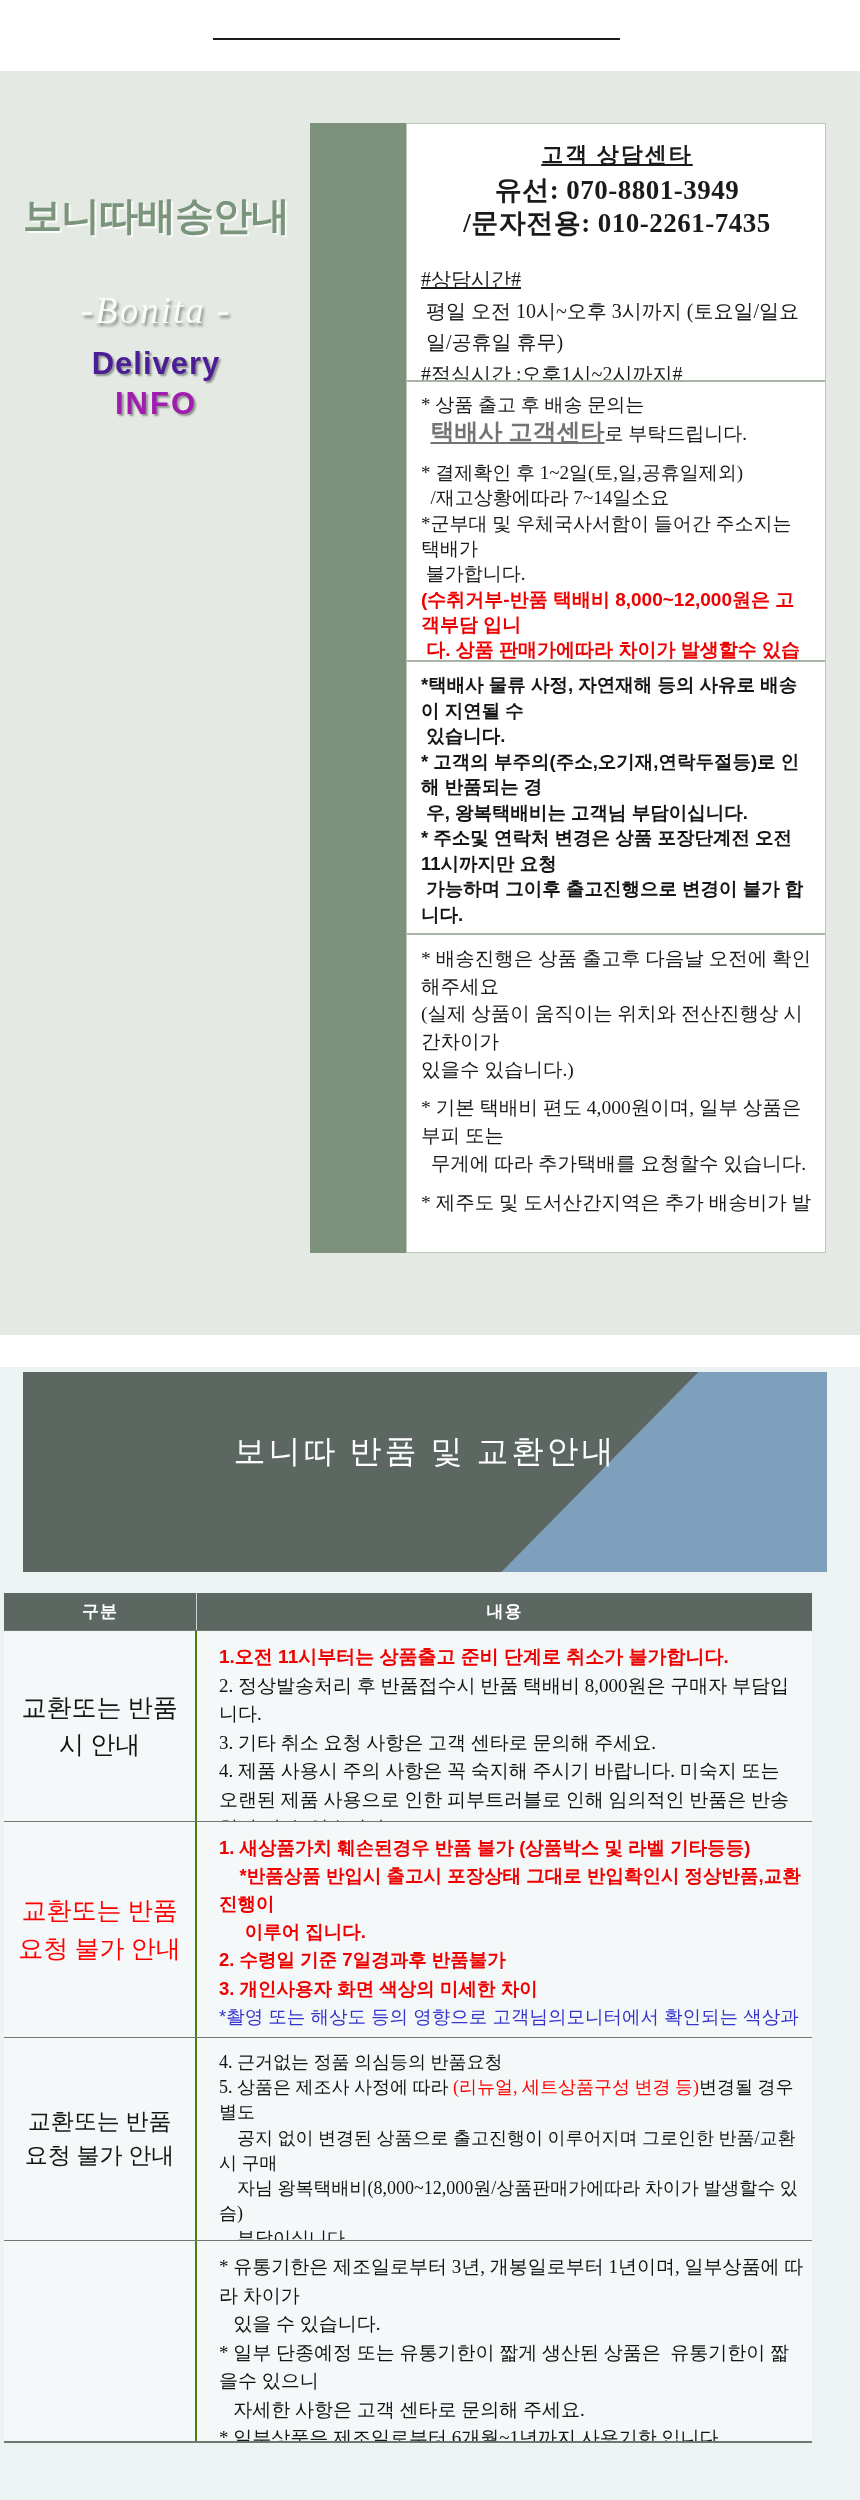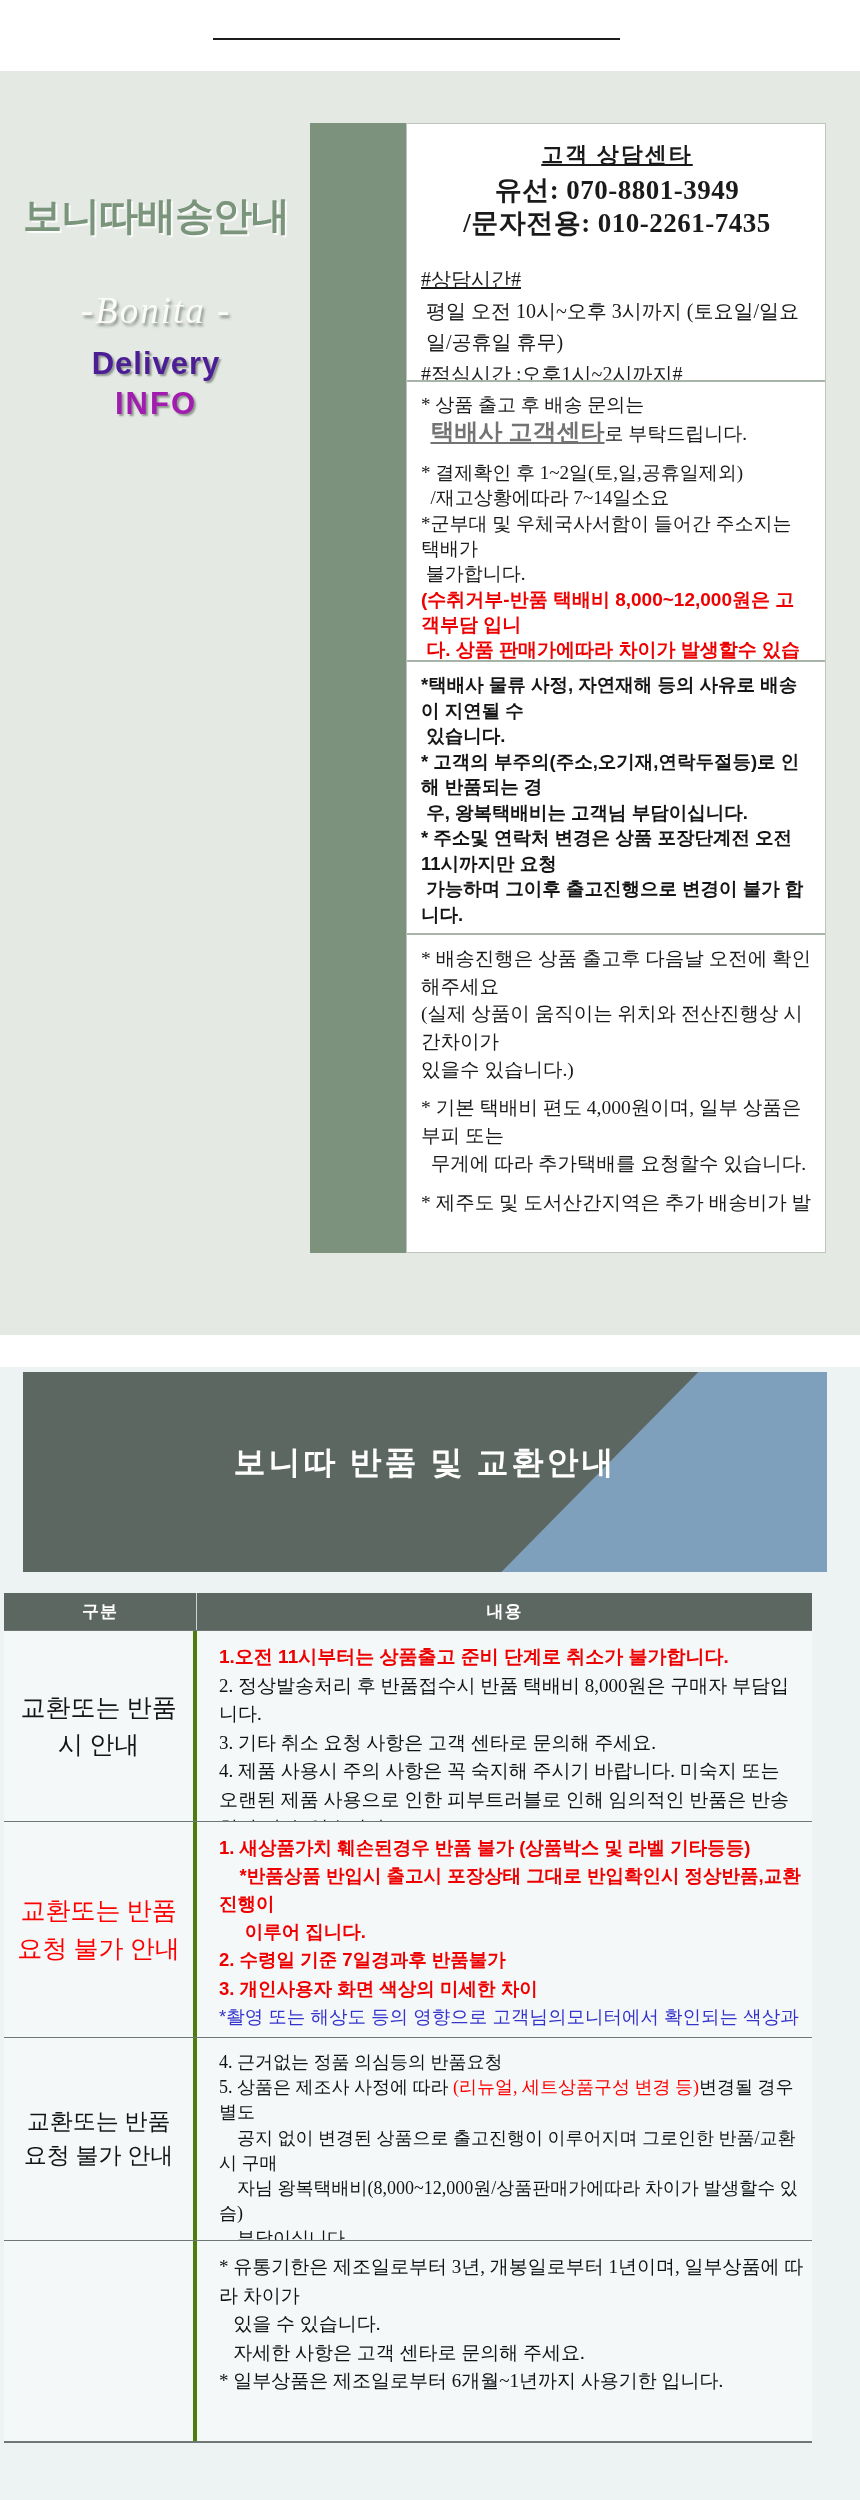--- a/index.html
+++ b/index.html
@@ -52,34 +52,34 @@
            font-family:Liberation Serif, serif;}
   .red-bold{color:#ee0000;font-weight:bold;font-family:"Liberation Sans",sans-serif;}
   .red{color:#ff0000;}
   .blue{color:#3533cc;}
 
   
   .returns{position:absolute;left:0;top:1367px;width:860px;height:1133px;background:#edf2f3;}
   .ret-header{position:absolute;left:23px;top:5px;width:804px;height:200px;background:#5d6762;overflow:hidden;}
   .ret-tri{position:absolute;left:0;top:0;width:100%;height:100%;background:#7fa0bd;
            clip-path:polygon(84% 0,100% 0,100% 100%,59.5% 100%);}
-  .ret-title{position:absolute;left:0;top:69px;width:100%;text-align:center;font-size:32px;color:#ffffff;
-             letter-spacing:3px;font-family:"Liberation Serif",serif;font-weight:bold;}
+  .ret-title{position:absolute;left:0;top:58px;width:100%;text-align:center;font-size:32px;color:#ffffff;
+             letter-spacing:3px;font-family:"Liberation Serif",serif;}
 
   .ret-table{position:absolute;left:4px;top:226px;width:808px;background:#f4f8f9;
              border-bottom:2px solid #6f7774;box-sizing:border-box;}
   .t-head{display:flex;height:37px;background:#5d6762;color:#fff;font-weight:bold;font-size:17px;
           font-family:"Liberation Sans",sans-serif;}
   .t-h1{width:193px;flex:none;display:flex;align-items:center;justify-content:center;
         border-right:1px solid #cdd4d4;box-sizing:border-box;letter-spacing:1px;}
   .t-h2{flex:1;display:flex;align-items:center;justify-content:center;letter-spacing:1px;}
   .t-row{display:flex;border-top:1px solid #6f7774;overflow:hidden;}
   .t-label{width:193px;flex:none;display:flex;align-items:center;justify-content:center;text-align:center;
            white-space:pre-line;font-size:25px;color:#141414;line-height:1.5;
-           border-right:4px solid #4d7c0f;box-sizing:border-box;}
+           border-right:2px solid #4d7c0f;box-sizing:border-box;}
   .t-content{flex:1;padding:12px 8px 0 22px;box-sizing:border-box;overflow:hidden;}
   .t-content .line{font-size:19px;line-height:1.5;color:#131313;}
   .r1{height:190px;}
   .r2{height:215px;}
   .r3{height:202px;}
   .r4{height:200px;}
   .r2 .t-label{color:#ff0000;}
   .r2 .t-content .line{font-size:18.5px;line-height:1.52;font-family:"Liberation Sans",sans-serif;}
   .r3 .t-label{font-size:23px;}
   .r3 .t-content .line{font-size:18px;line-height:1.4;}
@@ -188,19 +188,20 @@
             <div class="line"><span class="seg">    공지 없이 변경된 상품으로 출고진행이 이루어지며 그로인한 반품/교환시 구매</span></div>
             <div class="line"><span class="seg">    자님 왕복택배비(8,000~12,000원/상품판매가에따라 차이가 발생할수 있슴)</span></div>
             <div class="line"><span class="seg">    부담이십니다.</span></div>
           </div>
       </div>
       <div class="t-row r4">
         <div class="t-label"></div>
         <div class="t-content">
             <div class="line"><span class="seg">* 유통기한은 제조일로부터 3년, 개봉일로부터 1년이며, 일부상품에 따라 차이가</span></div>
             <div class="line"><span class="seg">   있을 수 있습니다.</span></div>
+            <div class="line"><span class="seg">* 일부 단종예정 또는 유통기한이 짧게 생산된 상품은  유통기한이 짧을수 있으니</span></div>
             <div class="line"><span class="seg">   자세한 사항은 고객 센타로 문의해 주세요.</span></div>
             <div class="line"><span class="seg">* 일부상품은 제조일로부터 6개월~1년까지 사용기한 입니다.</span></div>
           </div>
       </div>
     </div>
   </section>
 </div>
 
 </body></html>

